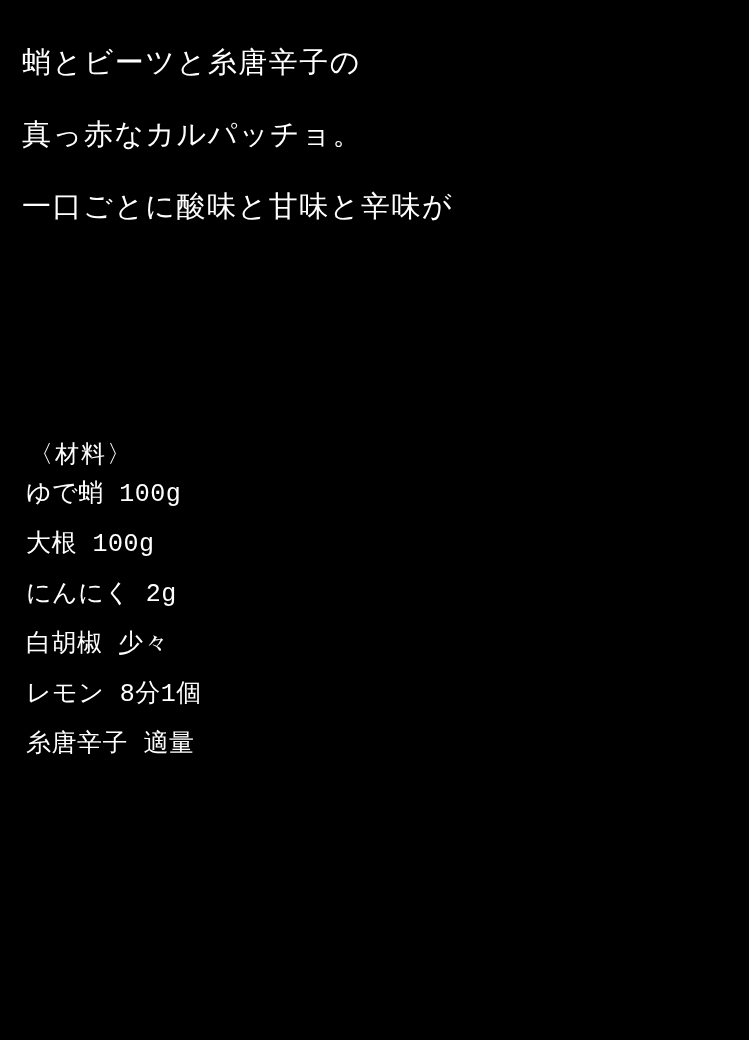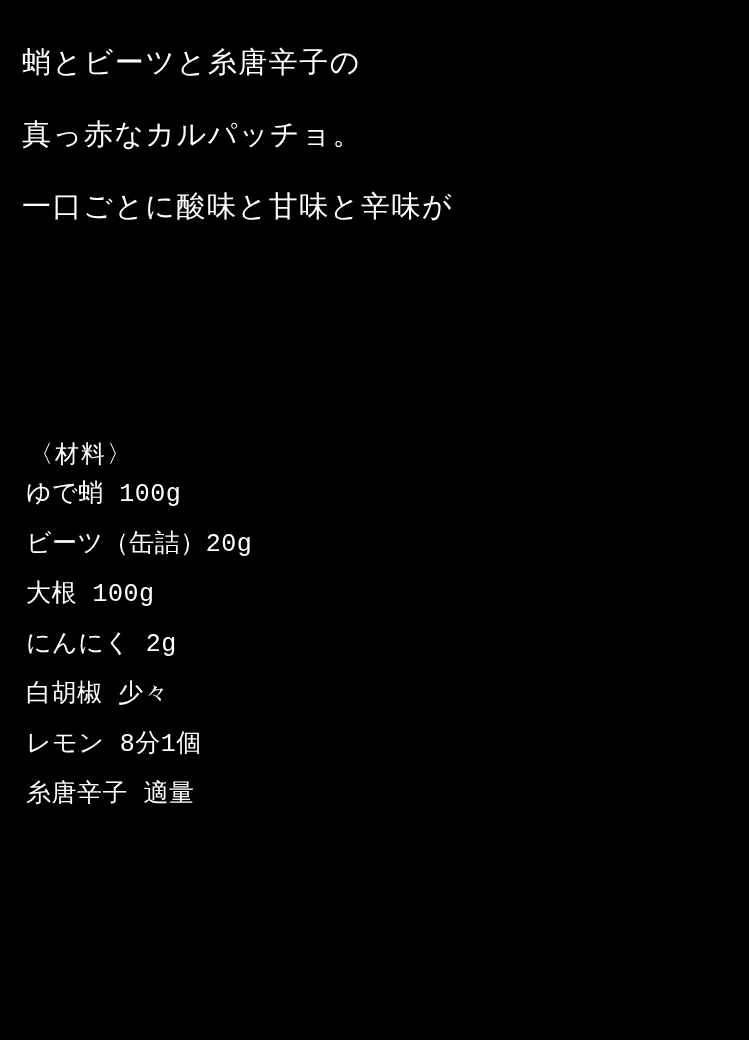--- a/index.html
+++ b/index.html
@@ -81,21 +81,20 @@
   <div class="lead">
     <span class="lead-line">蛸とビーツと糸唐辛子の</span>
     <span class="lead-line">真っ赤なカルパッチョ。</span>
     <span class="lead-line">一口ごとに酸味と甘味と辛味が</span>
   </div>
 
   <div class="section-heading">〈材料〉</div>
 
   <ul class="ingredients">
     <li>ゆで蛸 100g</li>
-    <li>ビーツ（缶詰）20g</li>
     <li>大根 100g</li>
     <li>にんにく 2g</li>
     <li>白胡椒 少々</li>
     <li>レモン 8分1個</li>
     <li>糸唐辛子 適量</li>
   </ul>
 
 </div>
 
 </body></html>

